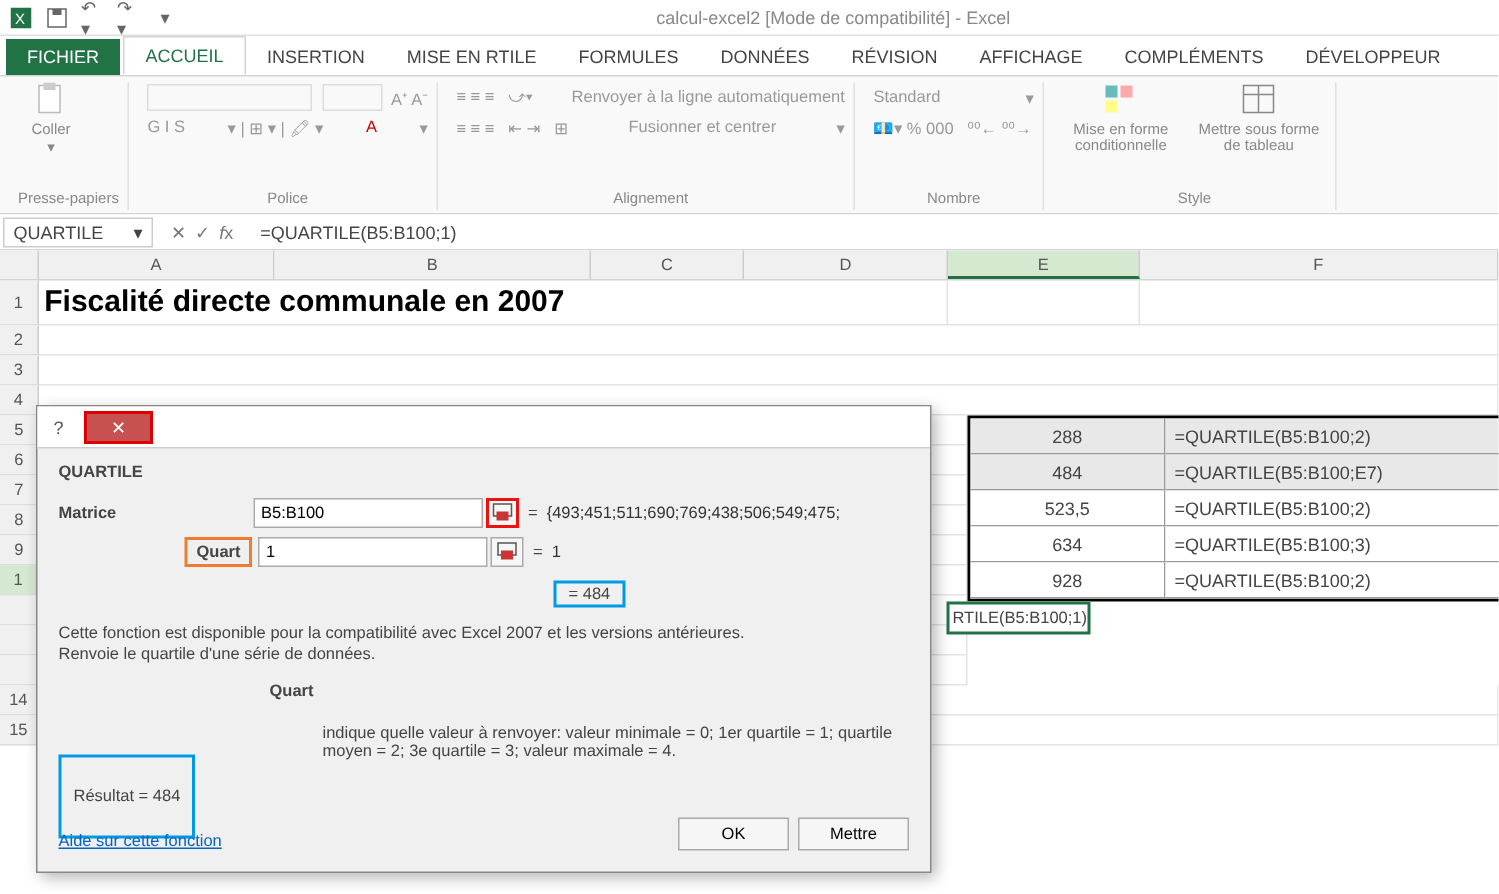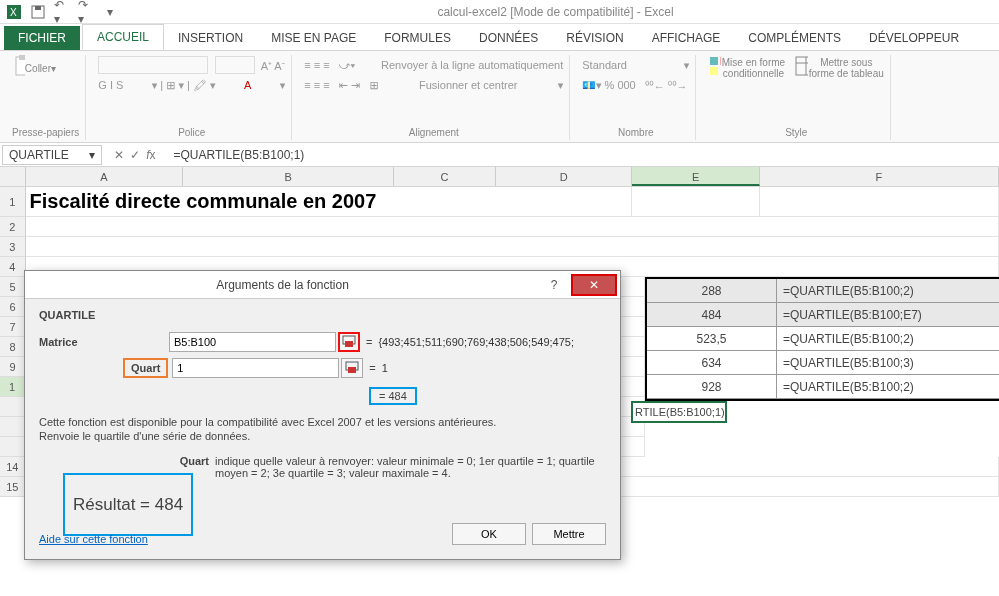--- a/index.html
+++ b/index.html
@@ -9,21 +9,21 @@
 .qat-icon { width: 16px; height: 16px; display: flex; align-items: center; justify-content: center; color: #666; }
 .title-center { flex: 1; text-align: center; color: #888; font-size: 12px; }
 .ribbon-tabs { height: 26px; background: #fff; display: flex; align-items: flex-end; padding-left: 4px; }
 .file-tab { background: #217346; color: #fff; padding: 5px 14px; font-size: 12px; margin-right: 2px; }
 .rib-tab { padding: 5px 14px; font-size: 12px; color: #444; cursor: pointer; }
 .rib-tab.active { border: 1px solid #d4d4d4; border-bottom: 1px solid #fff; color: #217346; background: #fff; }
 .ribbon-body { height: 93px; background: #f9f9f9; border-top: 1px solid #d4d4d4; border-bottom: 1px solid #d4d4d4; display: flex; padding: 4px 6px 2px; gap: 6px; }
 .rib-group { display: flex; flex-direction: column; justify-content: space-between; border-right: 1px solid #e0e0e0; padding: 0 6px 2px; }
 .rib-group-label { text-align: center; font-size: 10px; color: #888; margin-top: auto; padding-top: 2px; }
 .rib-row { display: flex; align-items: center; gap: 4px; color: #999; font-size: 11px; height: 20px; justify-content: space-between; }
-.big-btn { display: flex; flex-direction: row; align-items: center; justify-content: center; width: 44px; color: #888; font-size: 10px; }
+.big-btn { display: flex; flex-direction: column; align-items: center; justify-content: center; width: 44px; color: #888; font-size: 10px; }
 .big-icon { width: 24px; height: 24px; margin-bottom: 2px; }
 .formula-bar { height: 24px; display: flex; align-items: center; border-bottom: 1px solid #d4d4d4; background: #fff; }
 .name-box { width: 100px; border: 1px solid #ccc; height: 20px; margin: 0 2px; padding: 0 6px; display: flex; align-items: center; justify-content: space-between; }
 .fb-icons { display: flex; gap: 6px; padding: 0 10px; color: #777; }
 .fb-input { flex: 1; padding: 0 8px; font-size: 12px; }
 .grid { background: #fff; }
 .col-headers { display: flex; height: 20px; border-bottom: 1px solid #d4d4d4; }
 .row-header-spacer { width: 26px; border-right: 1px solid #ccc; background: #f0f0f0; }
 .col-h { border-right: 1px solid #ccc; background: #f0f0f0; text-align: center; font-size: 11px; color: #555; line-height: 20px; }
 .col-h.sel { background: #d5e8d0; border-bottom: 2px solid #217346; }
@@ -41,32 +41,32 @@
 .dialog { position: absolute; left: 24px; top: 270px; width: 597px; background: #f0f0f0; border: 1px solid #888; box-shadow: 3px 3px 10px rgba(0,0,0,0.3); }
 .dlg-title { background: #fff; height: 28px; display: flex; align-items: center; border-bottom: 1px solid #ccc; }
 .dlg-title-text { flex: 1; text-align: center; font-size: 12px; }
 .dlg-help { width: 28px; text-align: center; color: #555; }
 .dlg-close { width: 46px; height: 22px; background: #c75050; color: #fff; display: flex; align-items: center; justify-content: center; margin: 3px; border: 2px solid #d00; }
 .dlg-body { padding: 10px 14px 8px; font-size: 11px; }
 .dlg-func-name { font-weight: bold; font-size: 11px; margin-bottom: 8px; }
 .arg-row { display: flex; align-items: center; height: 26px; }
 .arg-label { width: 130px; font-weight: bold; padding-right: 8px; }
 .arg-label.hl-orange { border: 2px solid #ed7d31; padding: 2px 6px; margin-right: 4px; width: auto; margin-left: 84px; }
-.arg-input { width: 167px; height: 20px; border: 1px solid #aaa; background: #fff; padding: 0 4px; font-size: 11px; }
+.arg-input { width: 153px; height: 20px; border: 1px solid #aaa; background: #fff; padding: 0 4px; font-size: 11px; }
 .ref-btn { width: 22px; height: 20px; border: 1px solid #aaa; background: #f6f6f6; margin-left: 2px; display: flex; align-items: center; justify-content: center; }
 .ref-btn.hl-red { border: 2px solid #e11; }
 .arg-eq { margin: 0 6px; }
 .arg-result { font-size: 11px; color: #333; }
 .calc-row { margin-left: 330px; font-size: 11px; border: 2px solid #0099e5; padding: 1px 8px; display: inline-block; }
 .dlg-desc { margin-top: 10px; font-size: 11px; line-height: 14px; }
 .arg-help { display: flex; margin-top: 12px; font-size: 11px; }
 .arg-help-label { width: 176px; text-align: right; font-weight: bold; padding-right: 6px; }
-.arg-help-text { flex: 1; }
+.arg-help-text { flex: 1; margin-top: 28px; }
 .dlg-footer { padding: 8px 14px 14px; display: flex; align-items: flex-end; }
-.result-box { border: 2px solid #0099e5; padding: 20px 8px; font-size: 17px; margin-left: 24px; }
+.result-box { border: 2px solid #0099e5; padding: 20px 8px; font-size: 11px; }
 .help-link { color: #0563c1; text-decoration: underline; font-size: 11px; margin-top: 18px; display: block; }
 .dlg-buttons { margin-left: auto; display: flex; gap: 6px; border-radius: 10px; }
 .dlg-btn { width: 74px; height: 22px; border: 1px solid #aaa; background: #f6f6f6; font-size: 11px; }
 svg { display: block; }
 </style>
 </head>
 <body>
 
 <div class="titlebar">
   <div class="qat">
@@ -86,21 +86,21 @@
     <span class="qat-icon">↷ ▾</span>
     <span class="qat-icon">▾</span>
   </div>
   <div class="title-center">calcul-excel2  [Mode de compatibilité] - Excel</div>
 </div>
 
 <div class="ribbon-tabs">
   <div class="file-tab">FICHIER</div>
   <div class="rib-tab active">ACCUEIL</div>
   <div class="rib-tab">INSERTION</div>
-  <div class="rib-tab">MISE EN PAGE</div>
+  <div class="rib-tab">MISE EN RTILE</div>
   <div class="rib-tab">FORMULES</div>
   <div class="rib-tab">DONNÉES</div>
   <div class="rib-tab">RÉVISION</div>
   <div class="rib-tab">AFFICHAGE</div>
   <div class="rib-tab">COMPLÉMENTS</div>
   <div class="rib-tab">DÉVELOPPEUR</div>
 </div>
 
 <div class="ribbon-body">
   <div class="rib-group">
@@ -265,21 +265,20 @@
       <div class="rh">15</div>
       <div class="cell" style="width:161px">Aveyron</div>
       <div class="cell right" style="width:215px">512</div>
       <div class="cell" style="width:617px"></div>
     </div>
   </div>
 </div>
 
 <div class="dialog">
   <div class="dlg-title">
-    <div class="dlg-title-text">Arguments de la fonction</div>
     <div class="dlg-help">?</div>
     <div class="dlg-close">
         <span>✕</span>
       </div>
   </div>
   <div class="dlg-body">
     <div class="dlg-func-name">QUARTILE</div>
     <div class="arg-row">
       <div class="arg-label">Matrice</div>
       <input class="arg-input" value="B5:B100" style="">

